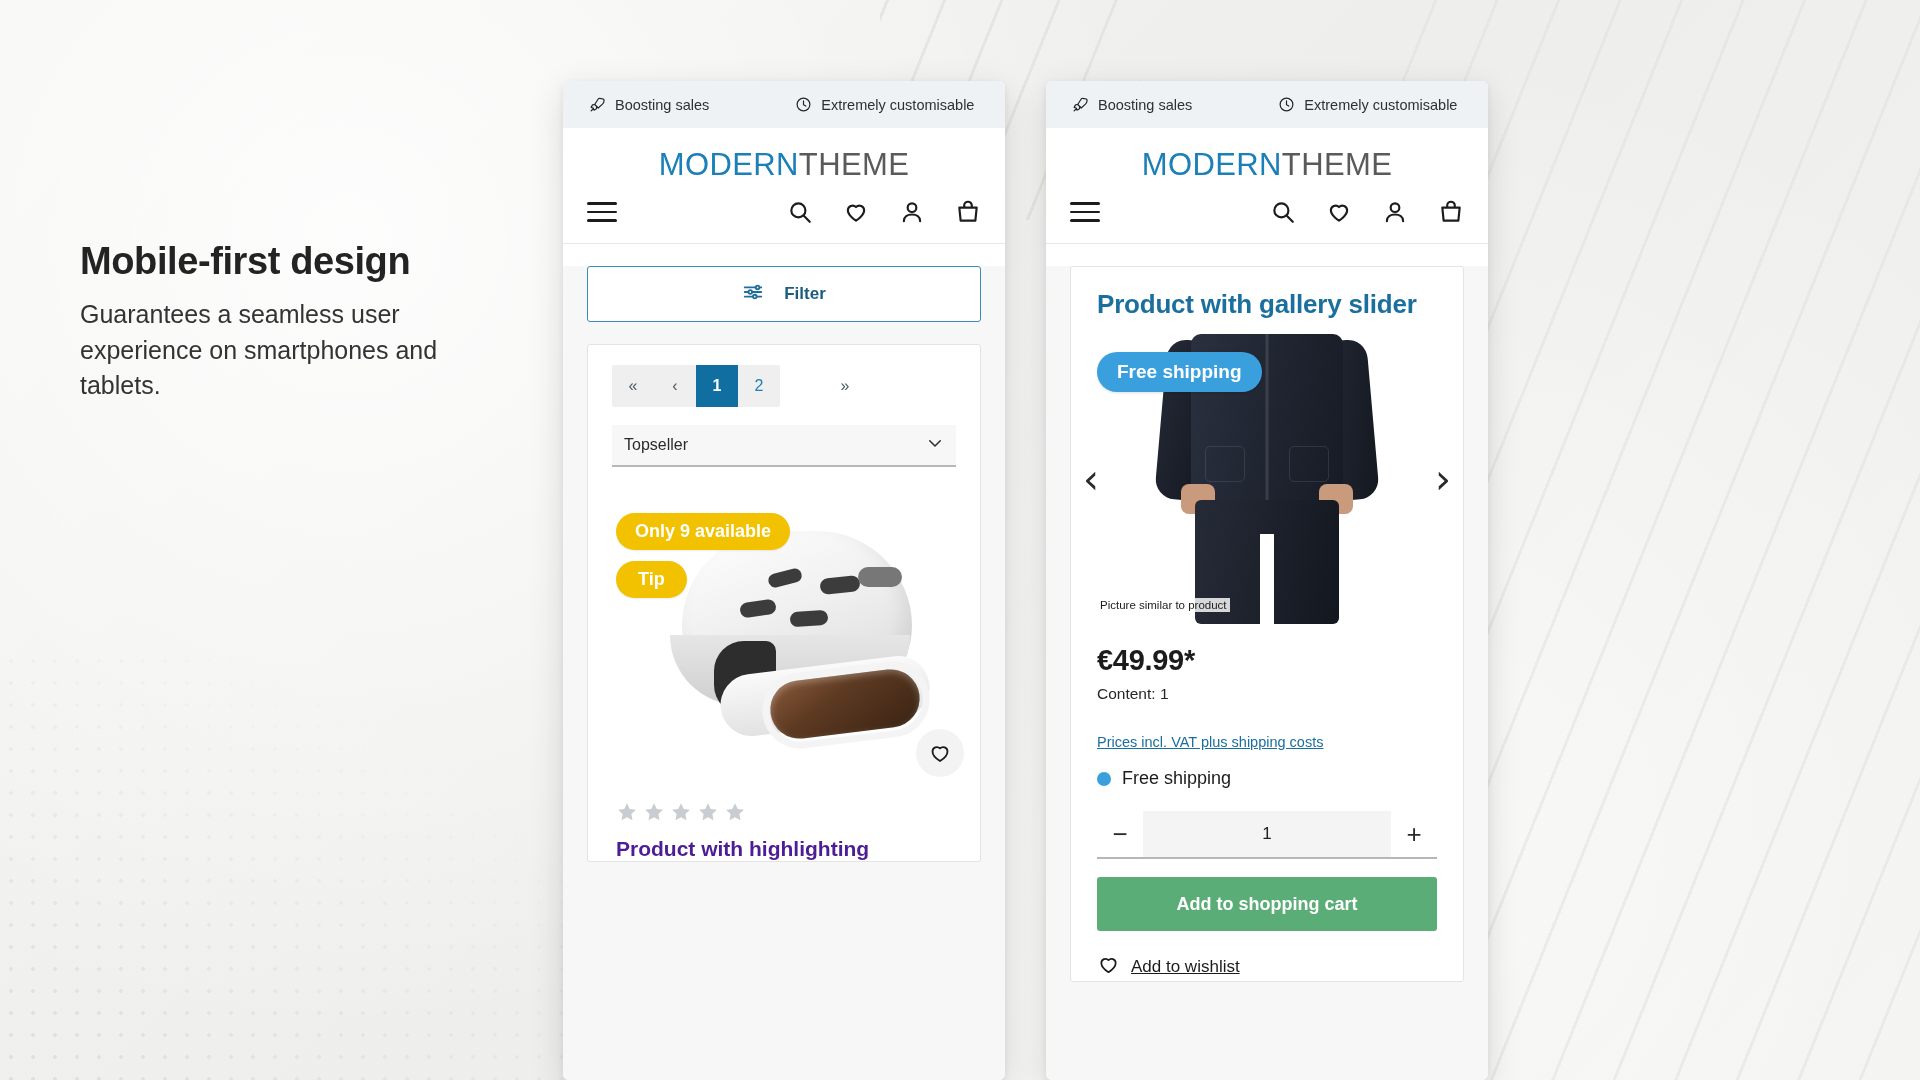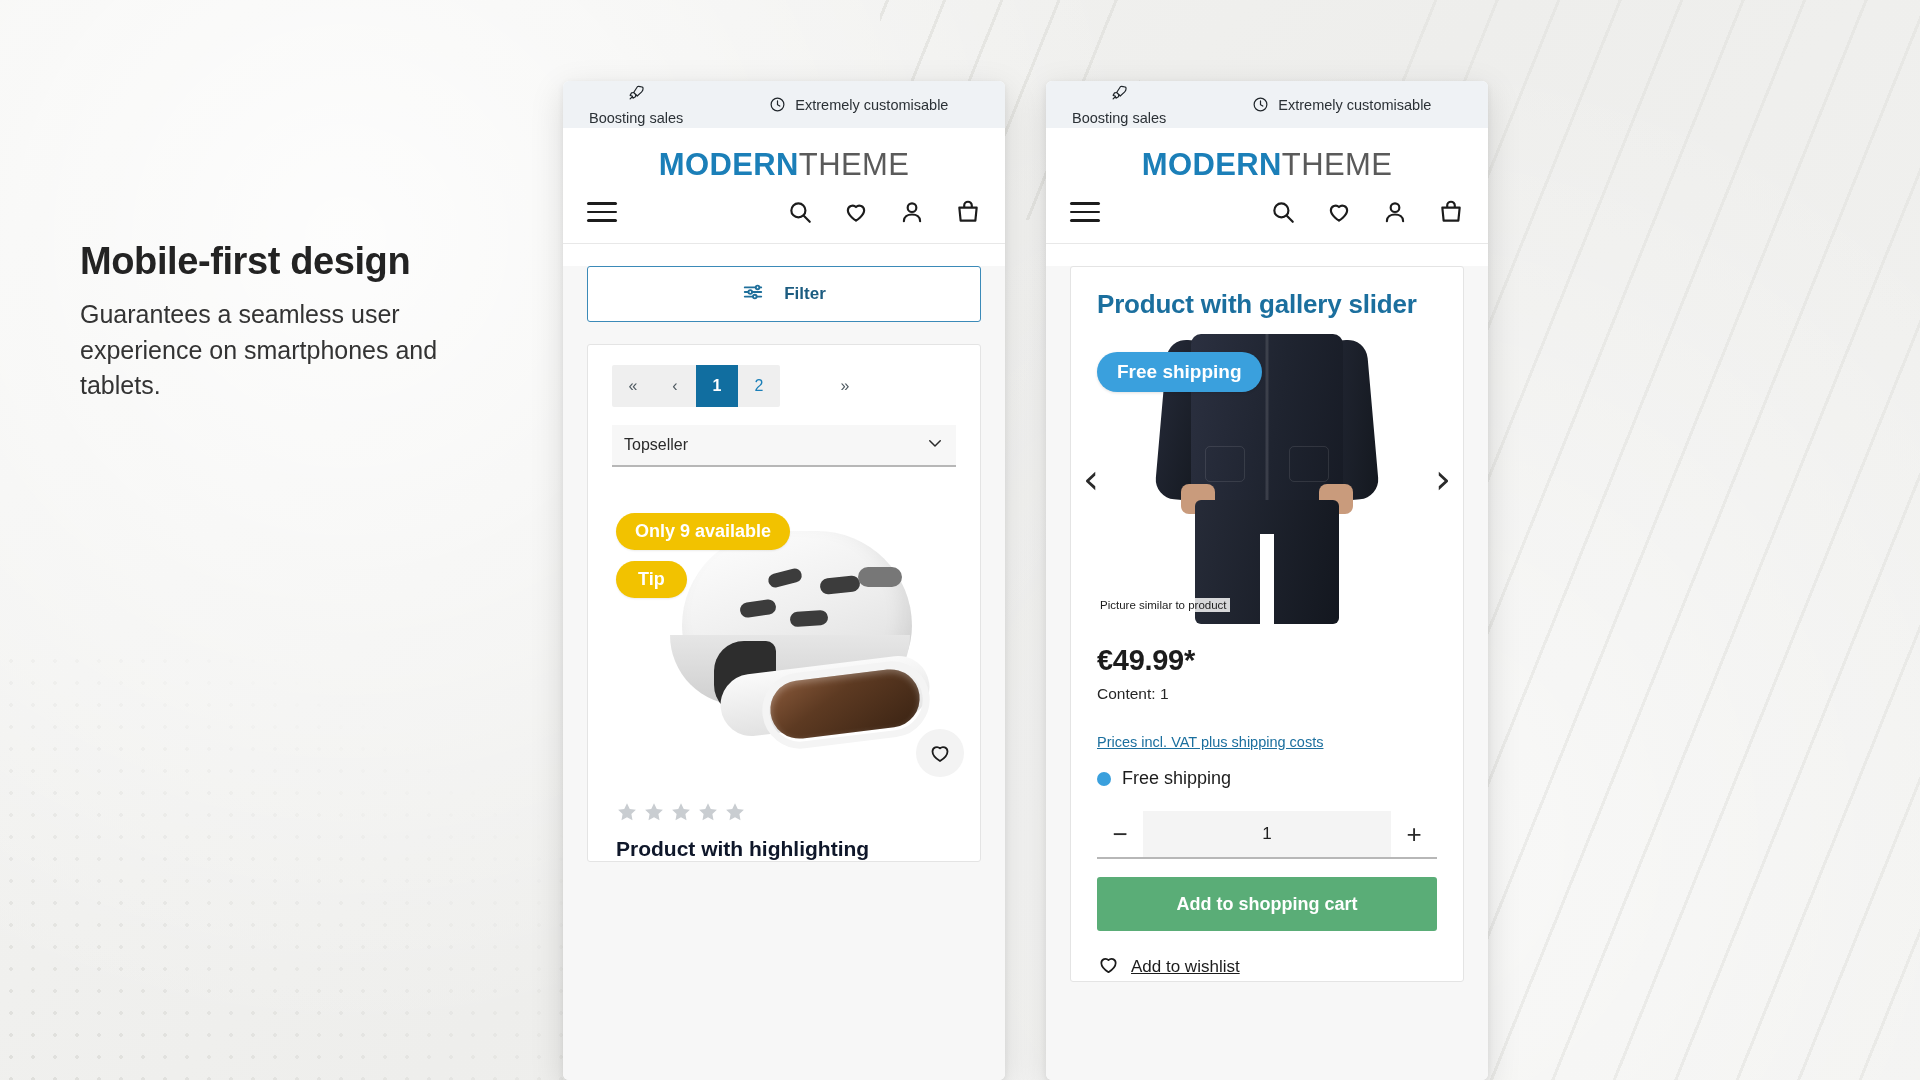--- a/index.html
+++ b/index.html
@@ -80,31 +80,31 @@
   .topbar {
     height: 47px;
     background: #eff2f5;
     display: flex;
     align-items: center;
     padding: 0 26px;
     font-size: 14.5px;
     color: #2b3136;
   }
   .topbar .usp { display: flex; align-items: center; gap: 9px; }
-  .topbar .usp:first-child { margin-right: 86px; flex-direction: column; }
+  .topbar .usp:first-child { margin-right: 86px; }
   .topbar svg { display: block; }
 
   .logo {
     text-align: center;
     padding: 19px 0 6px;
     font-size: 31px;
     letter-spacing: 0.4px;
     font-weight: 400;
   }
-  .logo .b { color: #1b7fb8; font-weight: 700; }
+  .logo .b { color: #1b7fb8; font-weight: 400; }
   .logo .t { color: #5a5a5a; font-weight: 400; }
 
   .navbar {
     display: flex; align-items: center;
     padding: 10px 24px 18px;
     border-bottom: 1px solid #e8e8e8;
   }
   .navbar .burger { width: 30px; display: flex; flex-direction: column; gap: 6px; }
   .navbar .burger span { display: block; height: 2.4px; background: #1c1c1c; border-radius: 2px; }
   .navbar .icons { margin-left: auto; display: flex; align-items: center; gap: 30px; }
@@ -217,21 +217,21 @@
   .wishlist-round {
     position: absolute; right: 16px; bottom: 6px;
     width: 48px; height: 48px; border-radius: 50%;
     background: #f3f3f3;
     display: flex; align-items: center; justify-content: center;
   }
 
   .stars { display: flex; gap: 5px; padding: 18px 28px 0; }
   .prod-title {
     padding: 14px 28px 0;
-    font-size: 21px; font-weight: 700; color: #0f172a;
+    font-size: 21px; font-weight: 700; color: #4c1d95;
   }
   .prod-desc {
     padding: 14px 28px 0;
     font-size: 17px; line-height: 1.45; color: #2b2b2b;
   }
 
   
   .detail-card {
     margin: 22px 24px 0;
     background: #fff;

